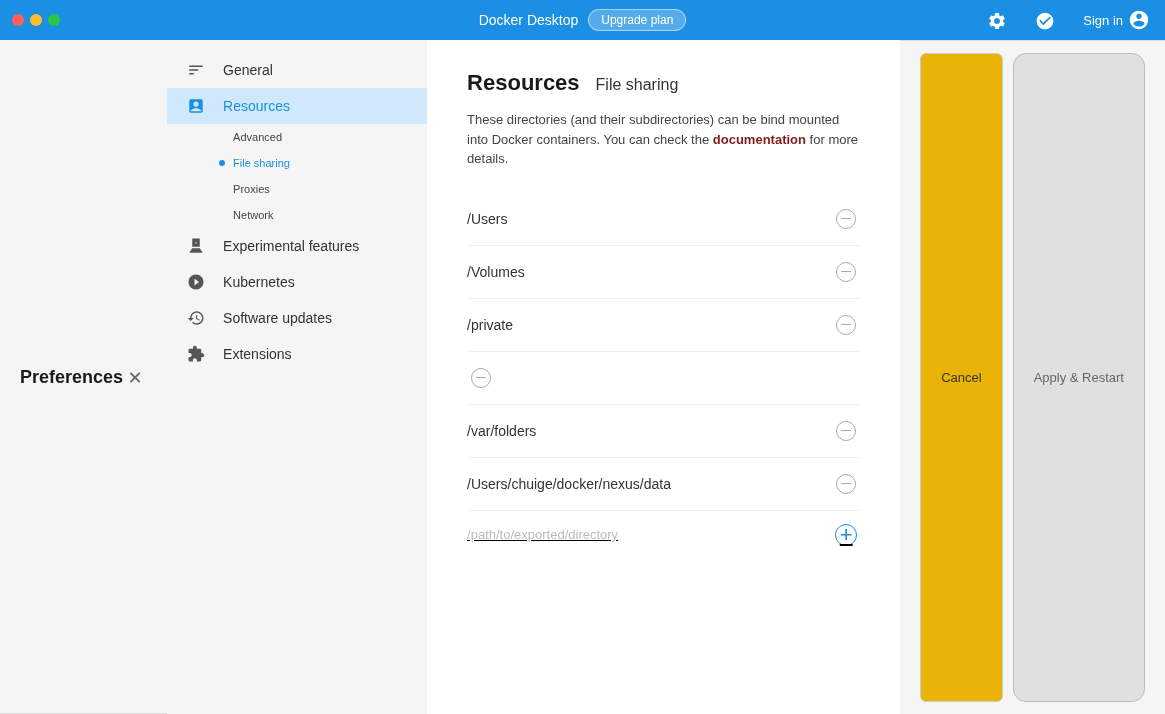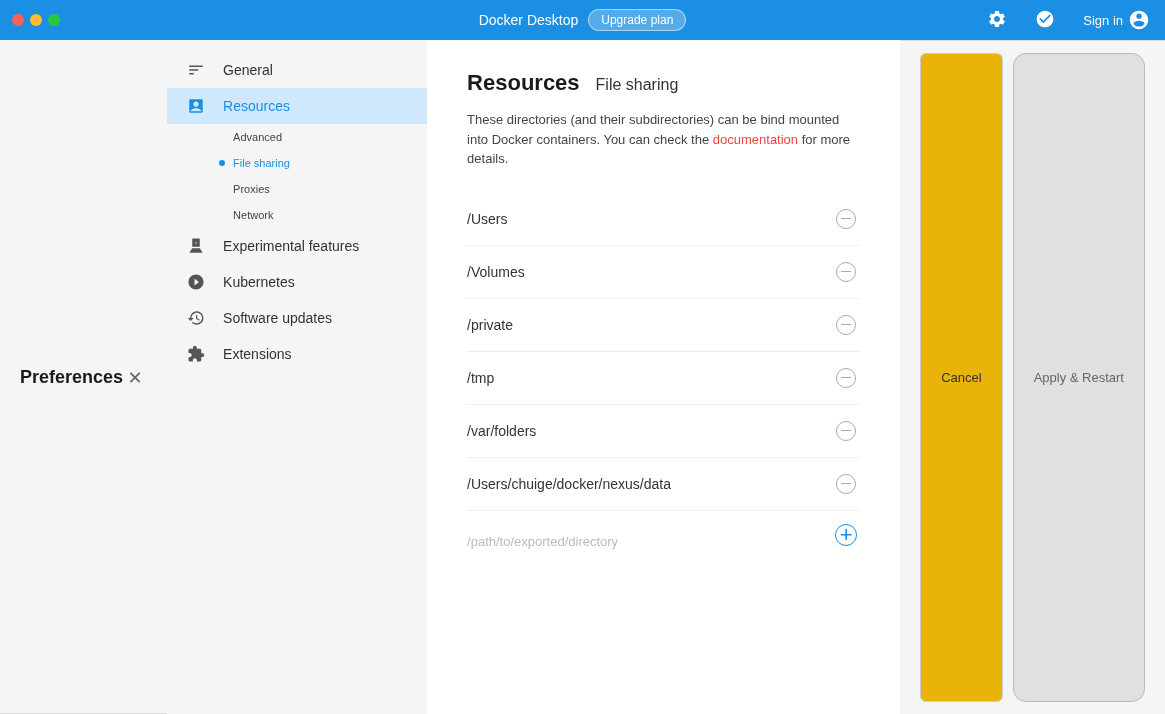--- a/index.html
+++ b/index.html
@@ -28,21 +28,21 @@
       border: 1px solid rgba(255,255,255,0.5);
       border-radius: 20px;
       padding: 3px 12px;
       font-size: 12px;
       cursor: pointer;
     }
     .titlebar-right {
       position: absolute;
       right: 15px;
       display: flex;
-      align-items: flex-start;
+      align-items: flex-end;
       gap: 28px;
       color: white;
     }
     .titlebar-icon {
       width: 20px;
       height: 20px;
       fill: white;
       cursor: pointer;
     }
     .sign-in {
@@ -175,22 +175,23 @@
       font-weight: 400;
       color: #333;
     }
     .content-desc {
       font-size: 13px;
       color: #444;
       margin-bottom: 24px;
       line-height: 1.5;
     }
     .content-desc a {
-      color: #ef4444;
+      color: #7f1d1d;
       text-decoration: none;
+      font-weight: bold;
     }
 
     
     .dir-list {
       width: 100%;
       max-width: 560px;
     }
     .dir-item {
       display: flex;
       align-items: center;
@@ -211,23 +212,24 @@
       height: 28px;
       display: flex;
       align-items: center;
       justify-content: center;
       flex-shrink: 0;
     }
 
     
     .dir-add-row {
       display: flex;
-      align-items: flex-end;
+      align-items: center;
       justify-content: space-between;
       padding: 10px 0;
+      text-decoration: underline;
     }
     .dir-placeholder {
       font-size: 13px;
       color: #bbb;
       flex: 1;
     }
     .dir-add-btn {
       background: none;
       border: none;
       cursor: pointer;
@@ -434,21 +436,20 @@
         </div>
 
         <div class="dir-item">
           <span class="dir-path">/private</span>
           <button class="dir-remove-btn">
             <div class="circle-minus"></div>
           </button>
         </div>
 
         <div class="dir-item">
-          <span class="dir-path">/tmp</span>
           <button class="dir-remove-btn">
             <div class="circle-minus"></div>
           </button>
         </div>
 
         <div class="dir-item">
           <span class="dir-path">/var/folders</span>
           <button class="dir-remove-btn">
             <div class="circle-minus"></div>
           </button>

